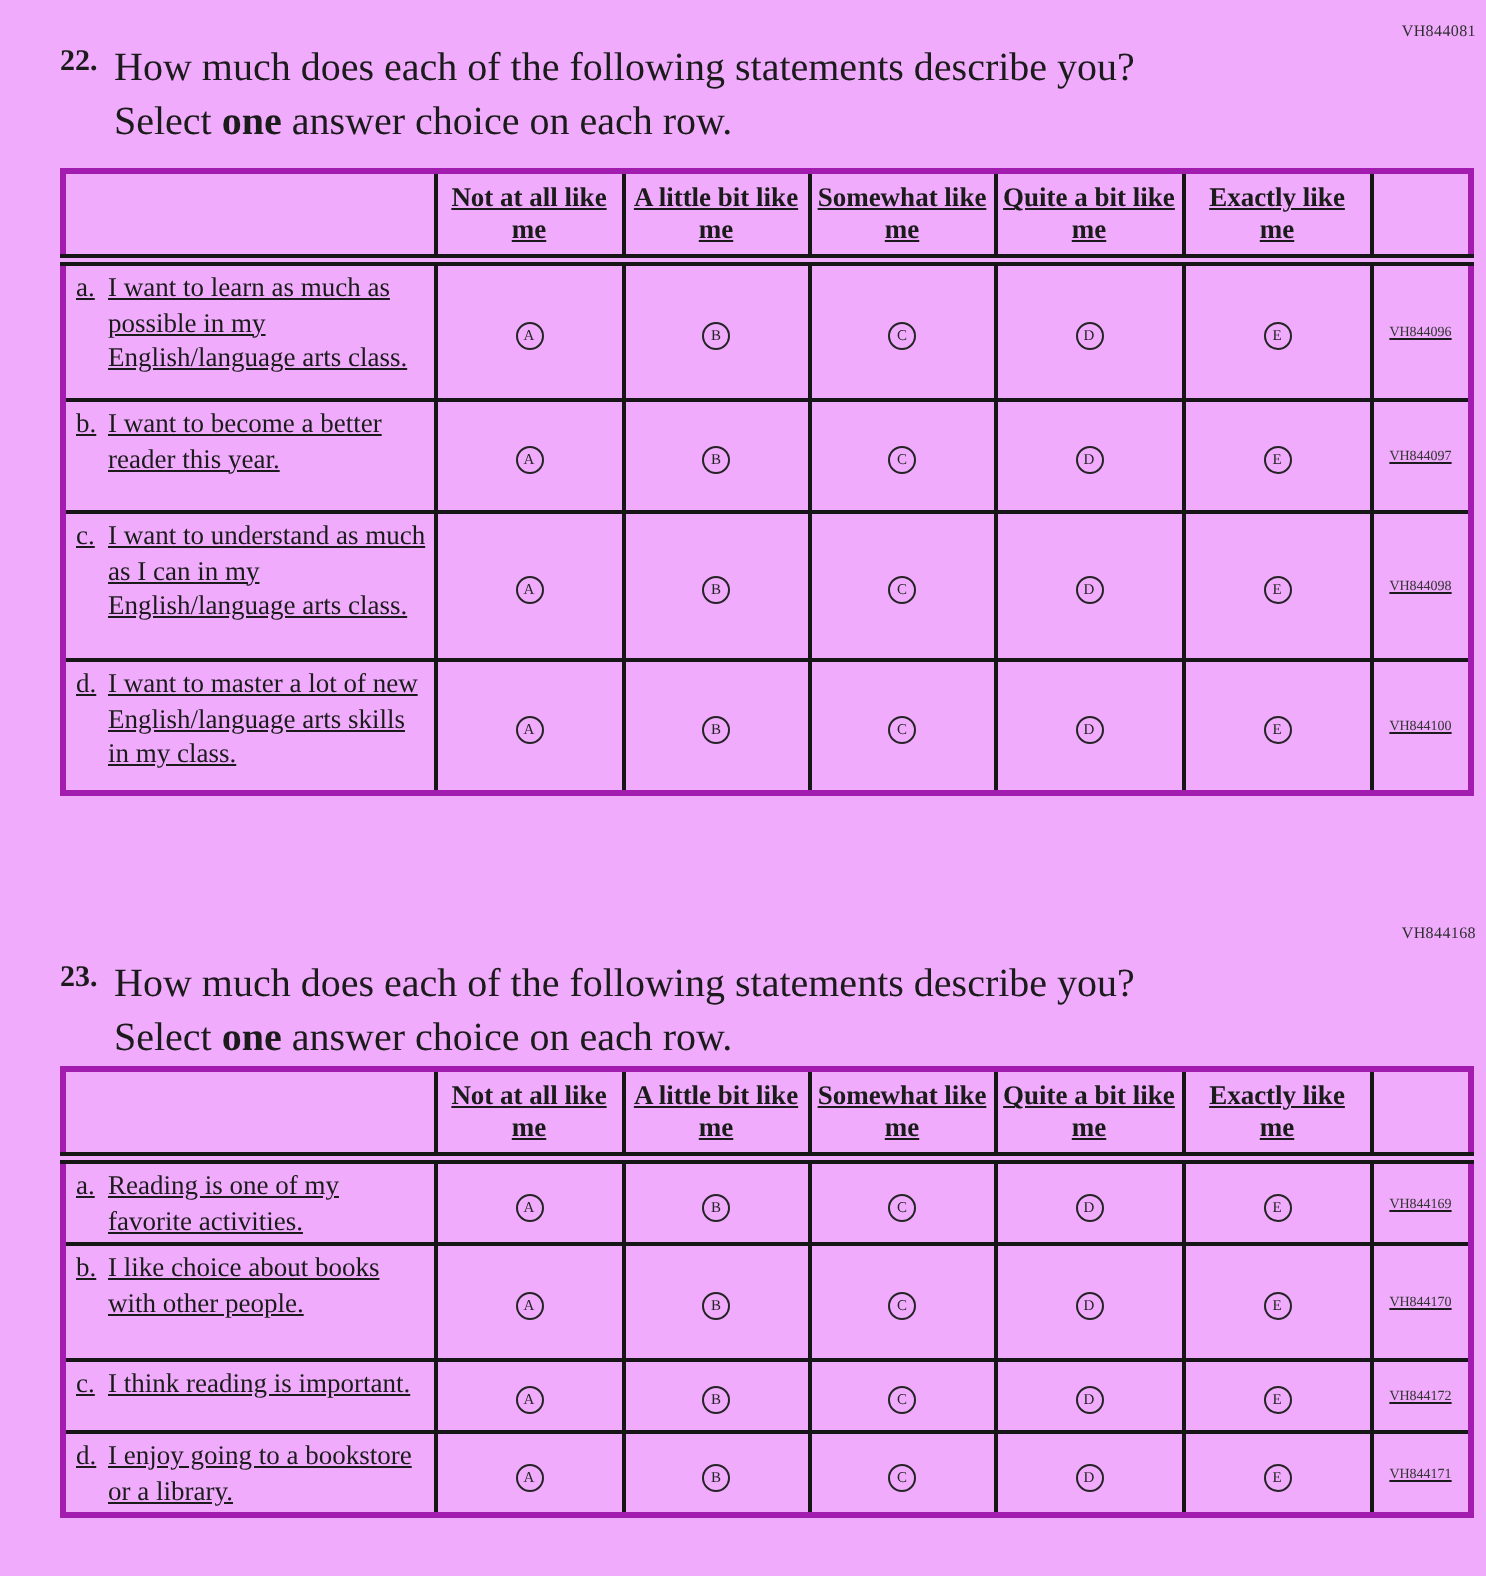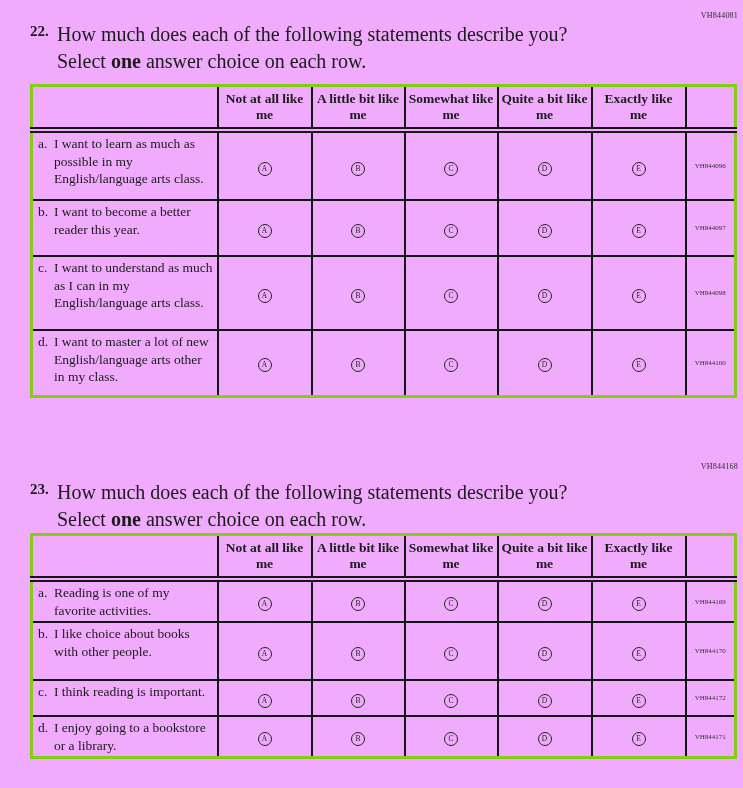--- a/index.html
+++ b/index.html
@@ -40,21 +40,22 @@
     width: 553px;
     font-size: 20px;
     line-height: 1.35;
   }
   .qtable {
     position: absolute;
     left: 30px;
     border-collapse: collapse;
     table-layout: fixed;
     width: 704px;
-    border: 3px solid #84cc16;
+    border: 3px solid #a21caf;
+    text-decoration: underline;
   }
   .qtable th, .qtable td {
     border: 2px solid #161616;
   }
   .qtable thead th {
     border-bottom: 6px double #161616;
     font-weight: bold;
     font-size: 13.5px;
     line-height: 1.15;
     text-align: center;
@@ -194,21 +195,21 @@
         <td class="option-cell"><span class="bubble">B</span></td>
         <td class="option-cell"><span class="bubble">C</span></td>
         <td class="option-cell"><span class="bubble">D</span></td>
         <td class="option-cell"><span class="bubble">E</span></td>
         <td class="code-cell">VH844098</td>
       </tr>
       <tr class="t1-rd">
         <td class="stub-cell">
           <div class="stmt">
               <span class="stmt-letter">d.</span>
-              <span class="stmt-text">I want to master a lot of new English/language arts other in my class.</span>
+              <span class="stmt-text">I want to master a lot of new English/language arts skills in my class.</span>
             </div>
         </td>
         <td class="option-cell"><span class="bubble">A</span></td>
         <td class="option-cell"><span class="bubble">B</span></td>
         <td class="option-cell"><span class="bubble">C</span></td>
         <td class="option-cell"><span class="bubble">D</span></td>
         <td class="option-cell"><span class="bubble">E</span></td>
         <td class="code-cell">VH844100</td>
       </tr>
     </tbody>

